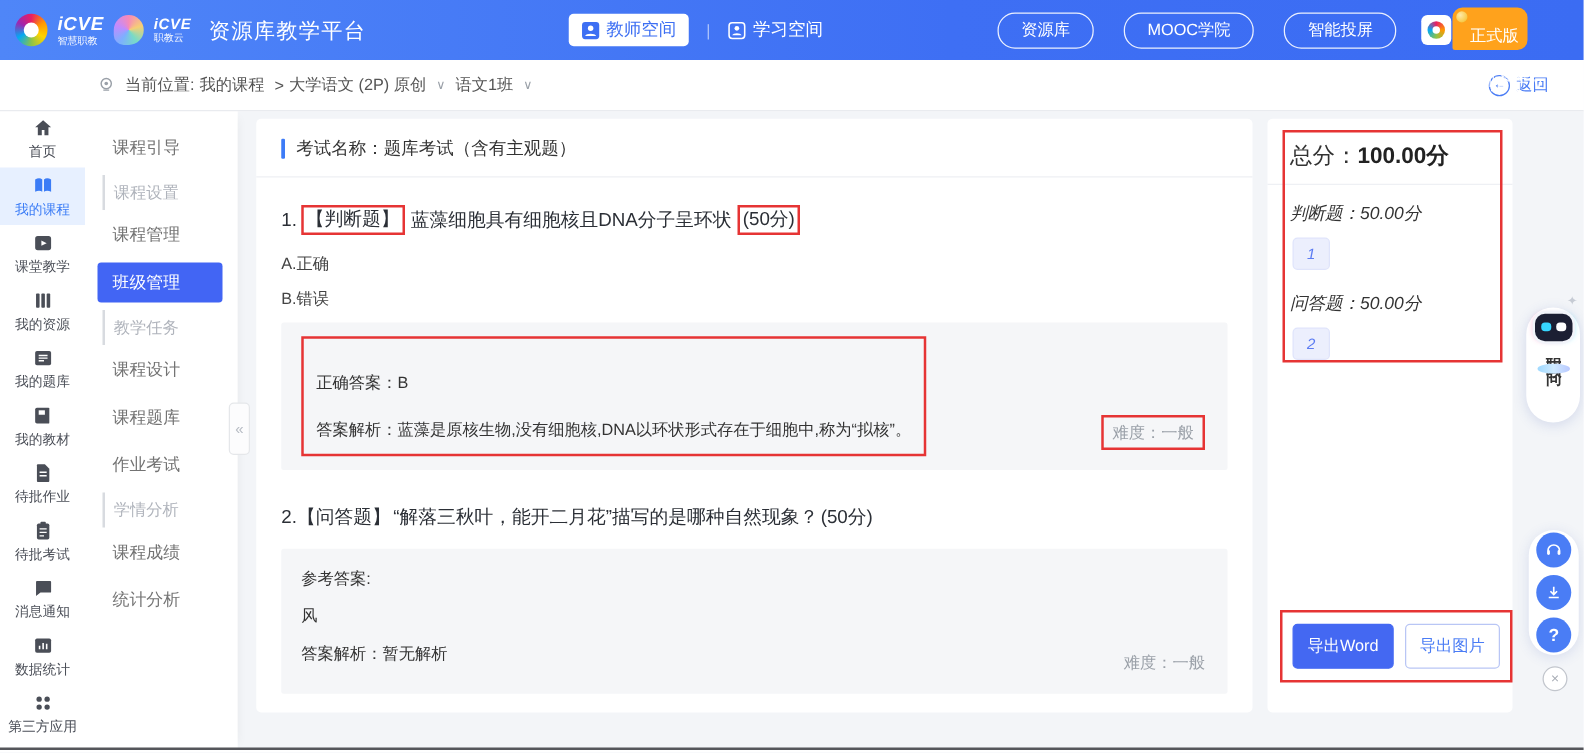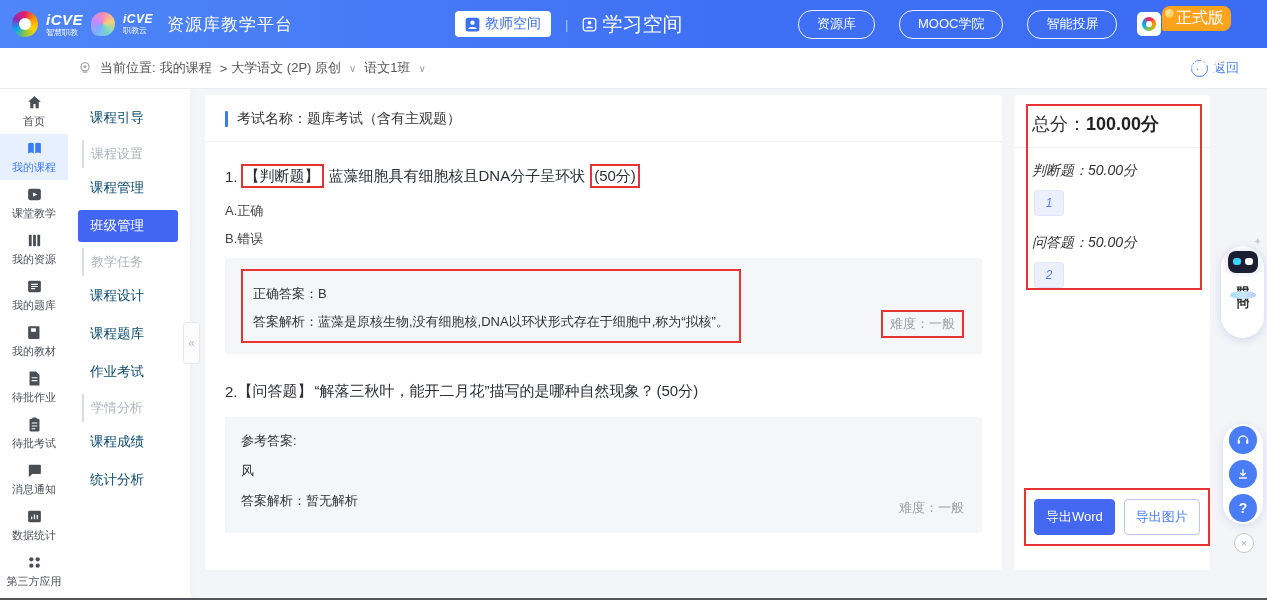--- a/index.html
+++ b/index.html
@@ -20,31 +20,31 @@
     background:conic-gradient(#ff8ab5,#ffd36e,#7be0c3,#7fb2ff,#c78bff,#ff8ab5);opacity:.95;}
   .logo-txt{line-height:1;}
   .logo-txt .t{font-weight:bold;font-style:italic;font-size:15px;letter-spacing:.5px;}
   .logo-txt .s{font-size:8px;opacity:.95;margin-top:2px;}
   .logo-txt.small .t{font-size:12px;}
   .platform{font-size:17px;letter-spacing:1px;margin-left:6px;}
   .hnav{position:absolute;left:455px;top:0;height:48px;display:flex;align-items:center;gap:14px;}
   .teacher-pill{background:#fff;color:#3d6ff3;border-radius:4px;height:26px;display:flex;align-items:center;gap:5px;
     padding:0 10px;font-size:14px;cursor:pointer;}
   .hnav .sep{color:rgba(255,255,255,.55);}
-  .learn-item{display:flex;align-items:center;gap:5px;font-size:20px;cursor:pointer;}
+  .learn-item{display:flex;align-items:center;gap:5px;font-size:14px;cursor:pointer;}
   .hpills{position:absolute;left:798px;top:0;height:48px;display:flex;align-items:center;gap:24px;}
   .hpill{border:1px solid rgba(255,255,255,.9);border-radius:14px;height:27px;padding:0 18px;
     display:flex;align-items:center;font-size:13px;cursor:pointer;white-space:nowrap;}
   .user-logo{position:absolute;left:1137px;top:12px;width:24px;height:24px;background:#fff;border-radius:5px;
     display:flex;align-items:center;justify-content:center;}
   .user-logo .mini{width:14px;height:14px;border-radius:50%;
     background:conic-gradient(#e91e63,#ff9800,#8bc34a,#03a9f4,#e91e63);position:relative;}
   .user-logo .mini:after{content:"";position:absolute;left:4px;top:4px;width:6px;height:6px;border-radius:50%;background:#fff;}
-  .ver-badge{position:absolute;left:1162px;top:6px;background:#ffa21c;color:#fff;font-size:16px;
-    border-radius:8px 8px 8px 2px;padding:2px 7px 2px 14px;}
+  .ver-badge{position:absolute;left:1162px;top:6px;background:#ffa21c;color:#fff;font-size:13px;
+    border-radius:8px 8px 8px 2px;padding:14px 7px 2px 14px;}
   .ver-badge:before{content:"";position:absolute;left:3px;top:3px;width:9px;height:9px;border-radius:50%;
     background:radial-gradient(circle at 35% 35%,#ffe9a8,#f7c948 70%,#d99a12);}
   .user-name{position:absolute;left:1183px;top:24px;font-size:13px;cursor:pointer;white-space:nowrap;margin-top:34px;}
   
   .crumb-bar{position:absolute;left:0;top:48px;width:1267px;height:40px;background:#fff;
     border-bottom:1px solid #e9ebef;display:flex;align-items:center;font-size:13px;color:#555;z-index:20;}
   .crumb-bar .pin{margin-left:78px;margin-right:8px;color:#9aa0a8;display:flex;}
   .crumb-piece{margin-right:4px;}
   .crumb-link{cursor:pointer;}
   .crumb-caret{color:#9aa0a8;font-size:10px;margin:0 8px 0 4px;cursor:pointer;}
@@ -59,40 +59,40 @@
   .rail{position:absolute;left:0;top:88px;width:68px;height:512px;background:#fff;z-index:10;
     border-right:1px solid #f0f1f4;display:flex;flex-direction:column;}
   .rail-item{height:46px;display:flex;flex-direction:column;align-items:center;justify-content:center;
     gap:3px;color:#4a4e57;cursor:pointer;text-align:center;}
   .rail-item .lbl{font-size:11px;white-space:nowrap;}
   .rail-item svg{display:block;}
   .rail-item.active{background:#e7f0ff;color:#3b7cf6;}
   
   .submenu{position:absolute;left:68px;top:88px;width:122px;height:512px;background:#fff;z-index:10;
     box-shadow:6px 0 8px -6px rgba(0,0,0,.05);padding-top:14px;box-sizing:border-box;}
-  .sm-item{height:32px;line-height:32px;padding-left:22px;font-size:13.5px;color:#0c4a6e;cursor:pointer;margin-bottom:6px;}
+  .sm-item{height:32px;line-height:32px;padding-left:22px;font-size:13.5px;color:#737373;cursor:pointer;margin-bottom:6px;}
   .sm-section{height:28px;line-height:28px;margin:6px 0 4px 14px;color:#b0b4bc;font-size:13px;
     border-left:2px solid #d8dbe0;padding-left:7px;}
   .sm-item.active{background:#4265f4;color:#fff;margin:0 0 6px 10px;border-radius:3px;padding-left:12px;width:100px;box-sizing:border-box;}
   .collapse-handle{position:absolute;left:183px;top:322px;width:15px;height:40px;background:#fcfcfd;
     border:1px solid #e5e7ea;border-radius:4px;z-index:15;display:flex;align-items:center;justify-content:center;
     color:#b7bcc4;font-size:12px;cursor:pointer;}
   
   .main-card{position:absolute;left:205px;top:95px;width:797px;height:475px;background:#fff;border-radius:4px;z-index:5;}
   .exam-row{padding:15px 20px 13px;border-bottom:1px solid #eef0f4;font-size:14px;color:#333;display:flex;align-items:center;}
   .exam-bar{width:3px;height:16px;background:#3d7bf7;margin-right:9px;border-radius:1px;}
   .q-area{padding:0 20px;}
   .q-title{margin-top:22px;font-size:15px;color:#2b2f36;font-weight:500;display:flex;align-items:center;flex-wrap:wrap;}
   .red-inline{border:2px solid #e63434;padding:0 2px;margin:0 3px;display:inline-block;line-height:1.35;}
   .q-title .qtext{margin:0 2px;}
   .q-options{margin-top:14px;font-size:13px;color:#444;}
   .q-options div{margin-bottom:10px;}
   .answer-box{position:relative;background:#f5f6f8;margin-top:10px;padding:11px 16px;font-size:13px;color:#333;border-radius:2px;}
   .red-wrap{border:2px solid #e63434;padding:6px 10px 8px;width:fit-content;max-width:660px;}
-  .ans-line{margin:8px 0 10px;}
+  .ans-line{margin:20px 0 10px;}
   .ans-line:last-child{margin-bottom:2px;}
   .plain-line{margin:4px 0 12px;}
   .plain-line:last-child{margin-bottom:2px;}
   .difficulty{position:absolute;right:18px;bottom:16px;color:#9aa0a8;}
   .red-diff{border:2px solid #e63434;padding:3px 7px;}
   
   .right-card{position:absolute;left:1014px;top:95px;width:196px;height:475px;background:#fff;border-radius:4px;z-index:5;}
   .rc-divider{position:absolute;left:0;top:52px;width:100%;height:1px;background:#eef0f4;}
   .rc-total{padding:17px 18px 0;font-size:18px;color:#333;}
   .rc-total .val{font-weight:bold;color:#222;}

